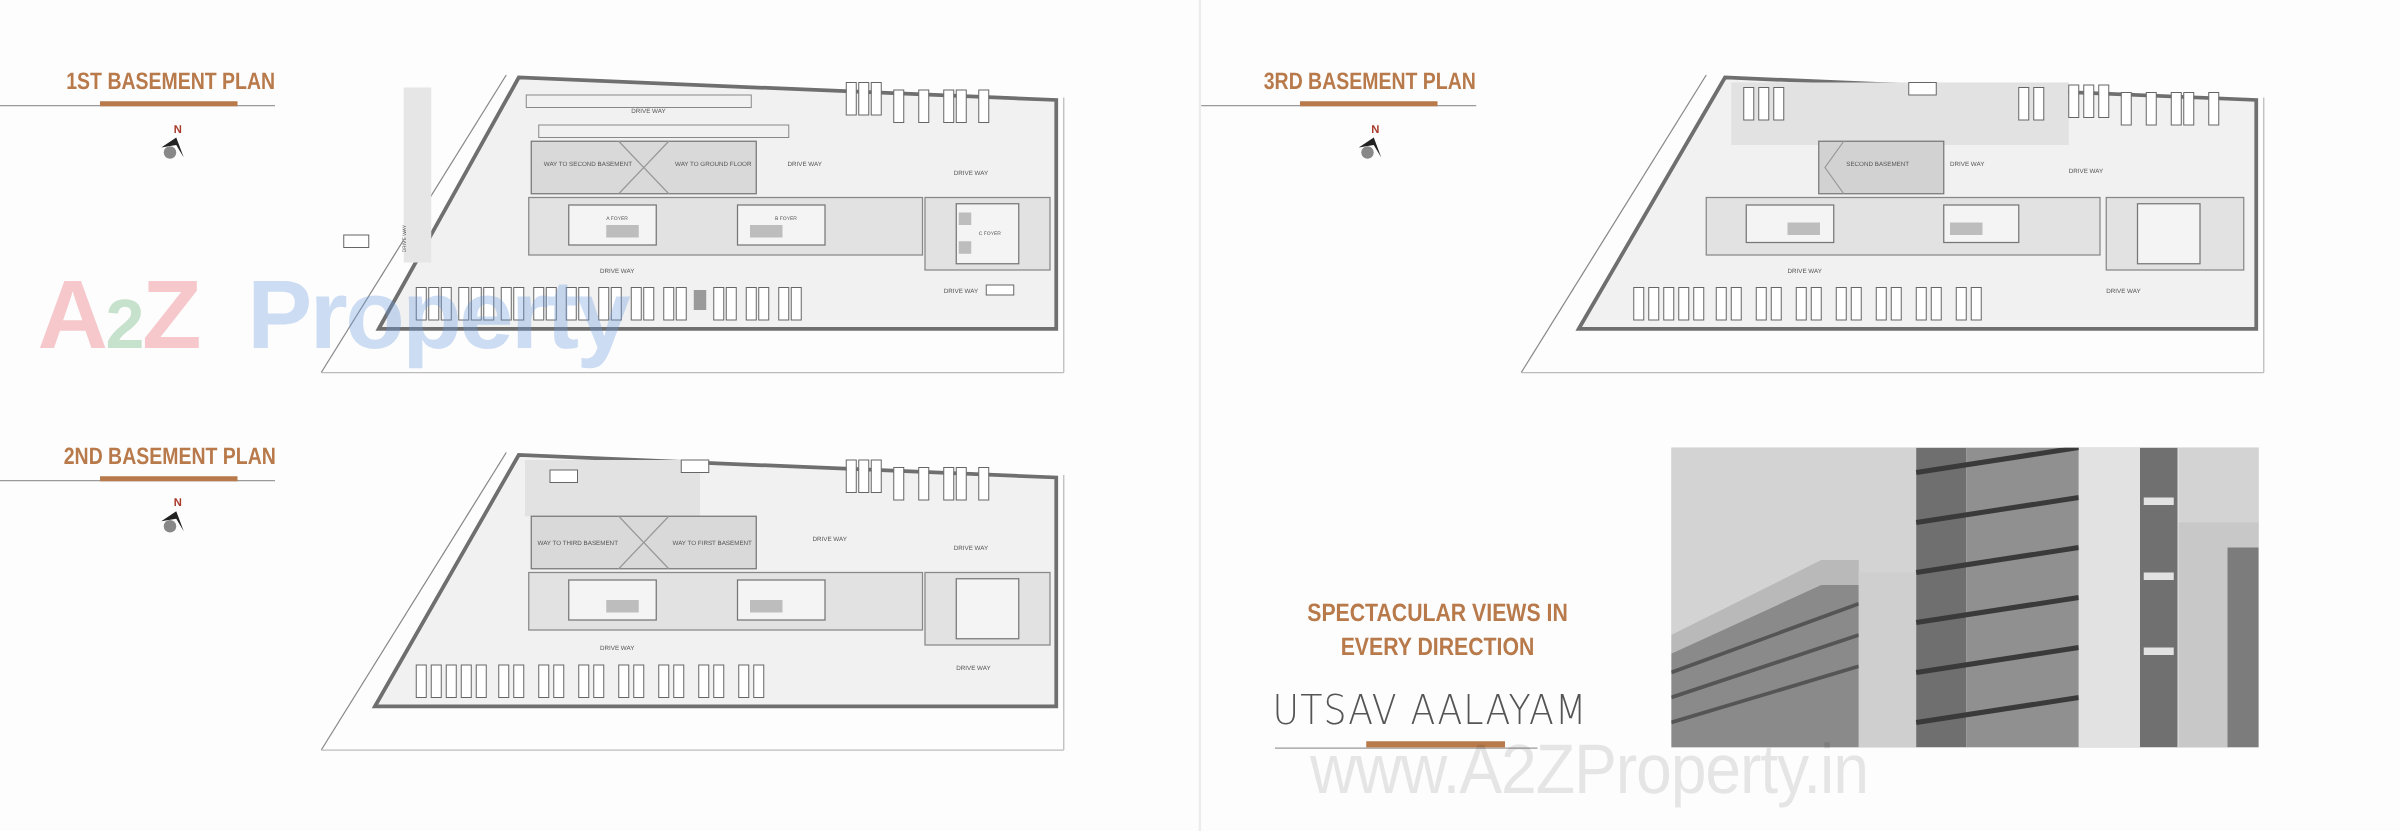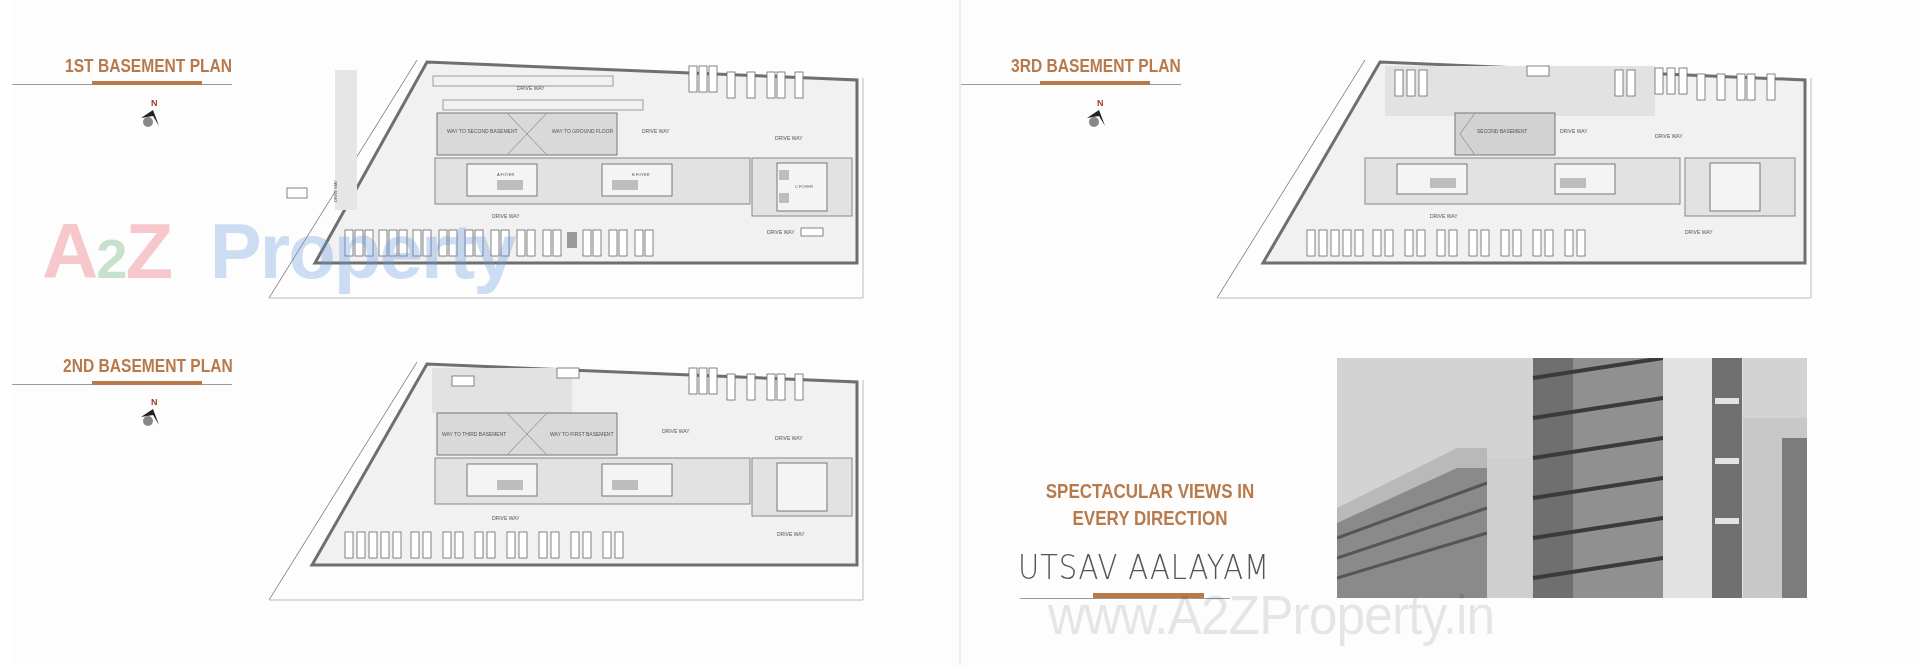--- a/index.html
+++ b/index.html
@@ -1,18 +1,18 @@
 <!DOCTYPE html>
 <html><head>
 <meta charset="utf-8">
 <style>
   html,body{margin:0;padding:0;}
   body{width:1920px;height:665px;background:#ffffff;position:relative;overflow:hidden;font-family:"Liberation Sans",sans-serif;}
   .page{position:absolute;top:0;height:665px;background:#fdfdfd;}
-  .page.left{left:12px;width:959px;}
+  .page.left{left:0;width:959px;}
   .page.right{left:961px;width:959px;}
   .gutter{position:absolute;left:959px;top:0;width:2px;height:665px;background:#ececec;}
 
   .plan-title{position:absolute;font-family:"Liberation Sans",sans-serif;font-weight:bold;font-size:19px;color:#b87a4b;letter-spacing:0px;transform:scaleX(0.82);transform-origin:left center;white-space:nowrap;}
   .title-rule{position:absolute;height:1px;background:#9a9a9a;}
   .title-bar{position:absolute;height:4px;background:#b87a4b;}
   .compass{position:absolute;width:30px;height:36px;}
   .compass .n{position:absolute;left:14px;top:0;font-size:9px;font-weight:bold;color:#a83a2a;}
 
   .plan{position:absolute;}

